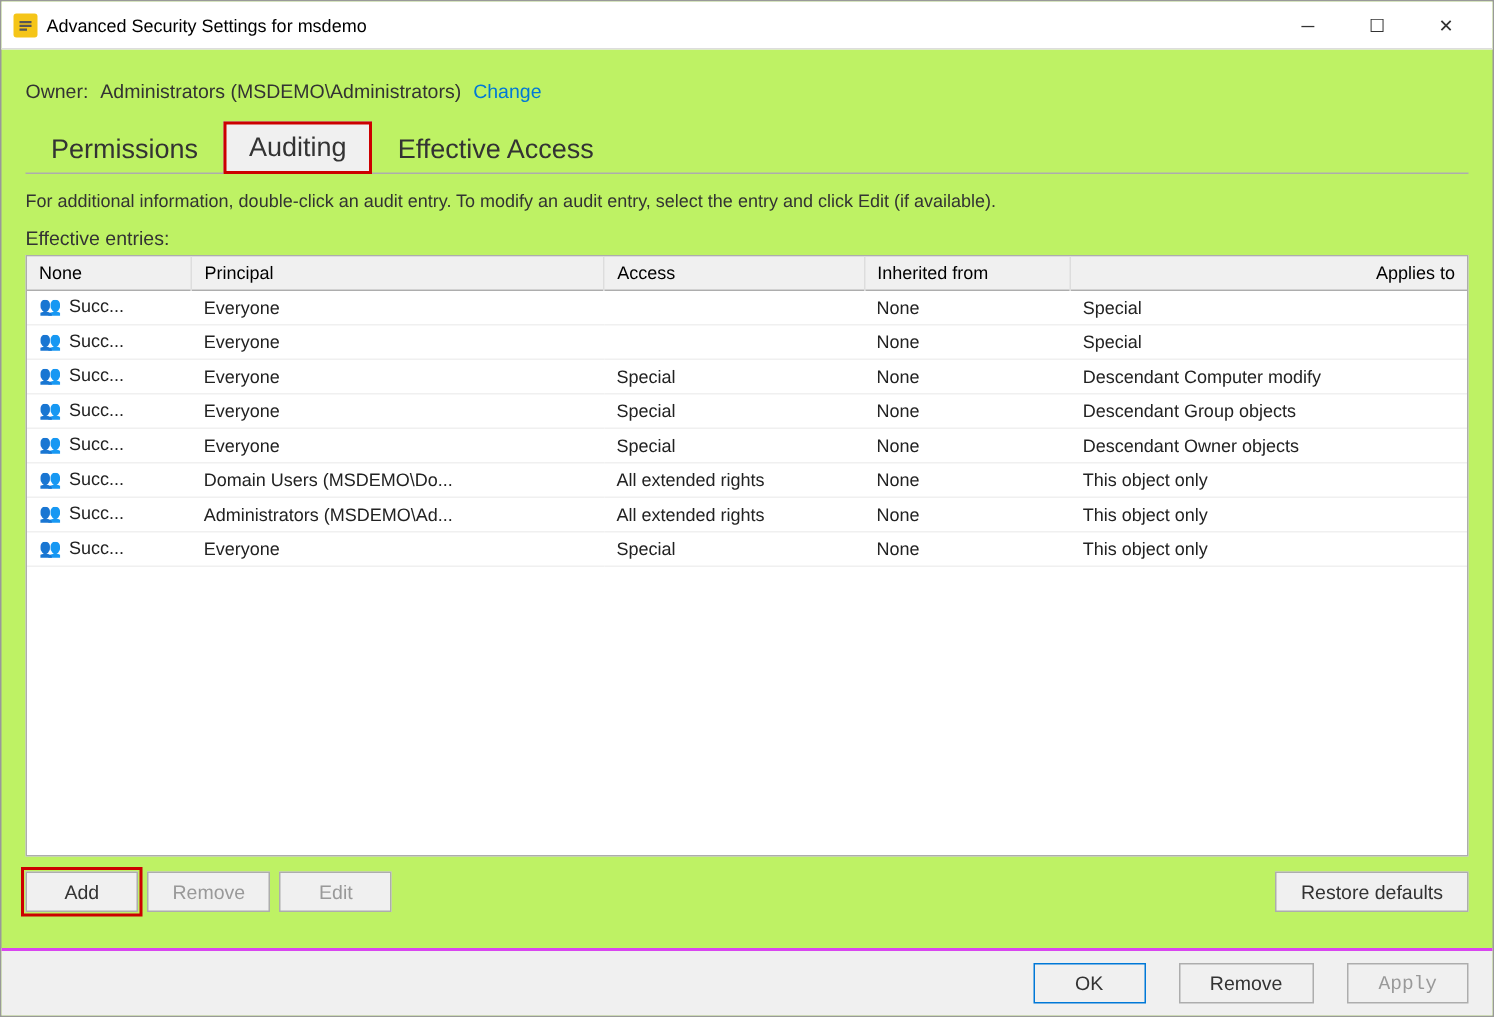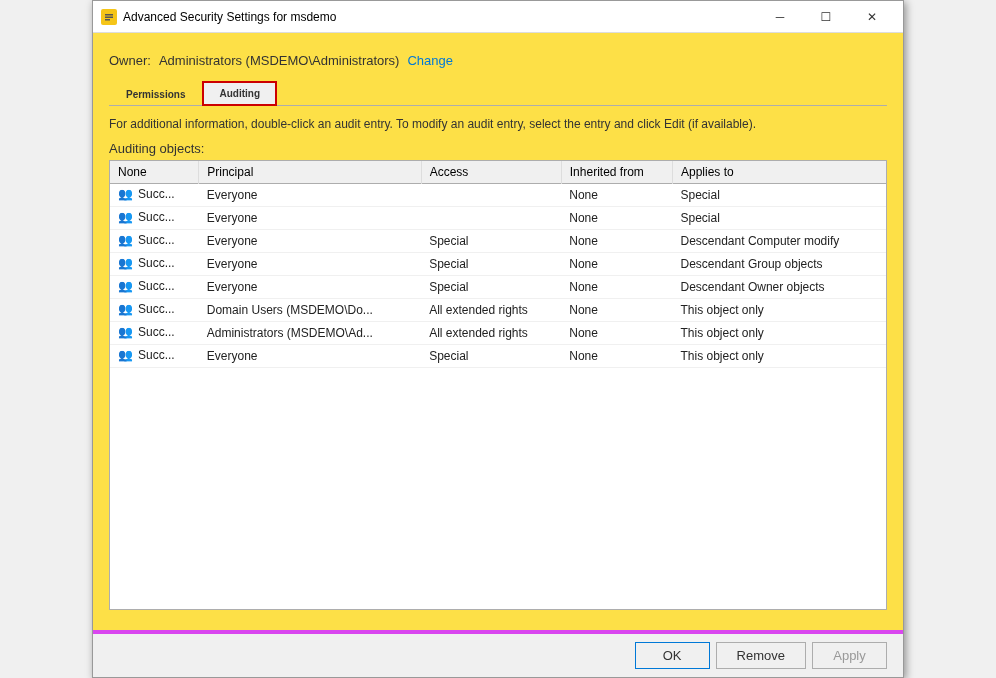--- a/index.html
+++ b/index.html
@@ -6,23 +6,23 @@
     body {
       font-family: 'Segoe UI', Tahoma, Geneva, Verdana, sans-serif;
       font-size: 13px;
       background: #f0f0f0;
       display: flex;
       justify-content: center;
       align-items: center;
       height: 100vh;
     }
     .window {
-      width: 812px;
+      width: 996px;
       height: 678px;
-      background: #fde047;
+      background: #bef264;
       border: 1px solid #999;
       box-shadow: 2px 2px 8px rgba(0,0,0,0.4);
       display: flex;
       flex-direction: column;
     }
     .title-bar {
       background: #fff;
       height: 32px;
       display: flex;
       align-items: center;
@@ -94,25 +94,24 @@
       display: flex;
       border-bottom: 1px solid #adadad;
       margin-bottom: 10px;
     }
     .tab {
       padding: 6px 16px;
       border: 1px solid transparent;
       border-bottom: none;
       cursor: pointer;
       background: transparent;
-      font-size: 10px;
+      font-size: 18px;
       color: #333;
       position: relative;
       bottom: -1px;
-      font-weight: bold;
     }
     .tab.active {
       background: #f0f0f0;
       border-color: #adadad;
       border-bottom: 1px solid #f0f0f0;
       outline: 2px solid #cc0000;
       outline-offset: -2px;
     }
 
     .info-text {
@@ -144,21 +143,21 @@
       background: #f0f0f0;
       border-bottom: 1px solid #adadad;
     }
     thead th {
       text-align: left;
       padding: 4px 8px;
       font-weight: normal;
       border-right: 1px solid #ddd;
       white-space: nowrap;
     }
-    thead th:last-child { border-right: none; }
+    thead th:last-child { border-right: none; text-align: right; }
     tbody tr {
       border-bottom: 1px solid #f0f0f0;
     }
     tbody td {
       padding: 3px 8px;
       color: #222;
       white-space: nowrap;
       overflow: hidden;
       text-overflow: ellipsis;
       max-width: 200px;
@@ -197,40 +196,40 @@
     }
     .btn:disabled { color: #999; cursor: default; }
     .btn.add-btn {
       outline: 2px solid #cc0000;
       outline-offset: 1px;
     }
     .btn-spacer { flex: 1; }
     .btn.restore-btn { margin-right: 0; }
 
     .footer {
-      border-top: 4px solid #d946ef;
+      border-top: 2px solid #d946ef;
       padding: 8px 16px;
       display: flex;
       justify-content: flex-end;
-      gap: 6px;
+      gap: 22px;
       background: #f0f0f0;
     }
     .footer-btn {
       padding: 5px 20px;
       border: 1px solid #adadad;
       background: #f0f0f0;
       cursor: pointer;
       font-size: 13px;
       min-width: 75px;
       color: #333;
     }
     .footer-btn.ok-btn {
       border-color: #0078d7;
     }
-    .footer-btn.apply-btn { color: #999; cursor: default; }
+    .footer-btn.apply-btn { color: #999; cursor: default; font-family: Liberation Mono, monospace; }
   </style>
 </head>
 <body>
 
 <div class="window">
 
   <div class="title-bar">
     <div class="title-bar-icon">
       <svg width="12" height="12" viewBox="0 0 12 12">
         <rect width="12" height="12" fill="#f5c518"></rect>
@@ -251,25 +250,26 @@
 
     <div class="owner-row">
       <span class="owner-label">Owner:</span>
       <span class="owner-value">Administrators (MSDEMO\Administrators)</span>
       <a class="owner-change">Change</a>
     </div>
 
     <div class="tabs-container">
       <button class="tab">Permissions</button>
       <button class="tab active">Auditing</button>
+      <button class="tab">Effective Access</button>
     </div>
 
     <div class="info-text">For additional information, double-click an audit entry. To modify an audit entry, select the entry and click Edit (if available).</div>
 
-    <div class="entries-label">Auditing objects:</div>
+    <div class="entries-label">Effective entries:</div>
 
     <div class="table-container">
       <table>
         <thead>
           <tr>
             <th>None</th>
             <th>Principal</th>
             <th>Access</th>
             <th>Inherited from</th>
             <th>Applies to</th>
@@ -345,20 +345,27 @@
               </td>
               <td>Everyone</td>
               <td>Special</td>
               <td>None</td>
               <td>This object only</td>
             </tr>
           </tbody>
       </table>
     </div>
 
+    <div class="bottom-buttons">
+      <button class="btn add-btn">Add</button>
+      <button class="btn" disabled="">Remove</button>
+      <button class="btn" disabled="">Edit</button>
+      <div class="btn-spacer"></div>
+      <button class="btn restore-btn">Restore defaults</button>
+    </div>
   </div>
 
   <div class="footer">
     <button class="footer-btn ok-btn">OK</button>
     <button class="footer-btn">Remove</button>
     <button class="footer-btn apply-btn" disabled="">Apply</button>
   </div>
 </div>
 
 </body></html>

